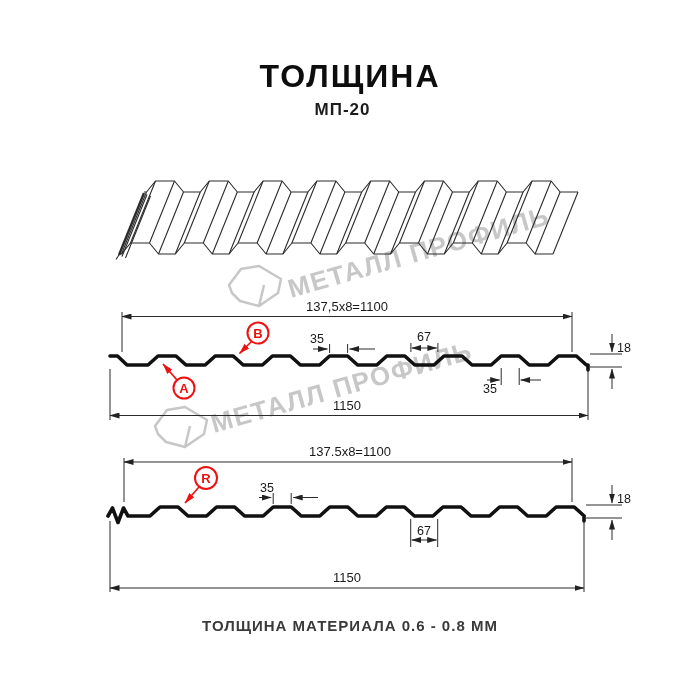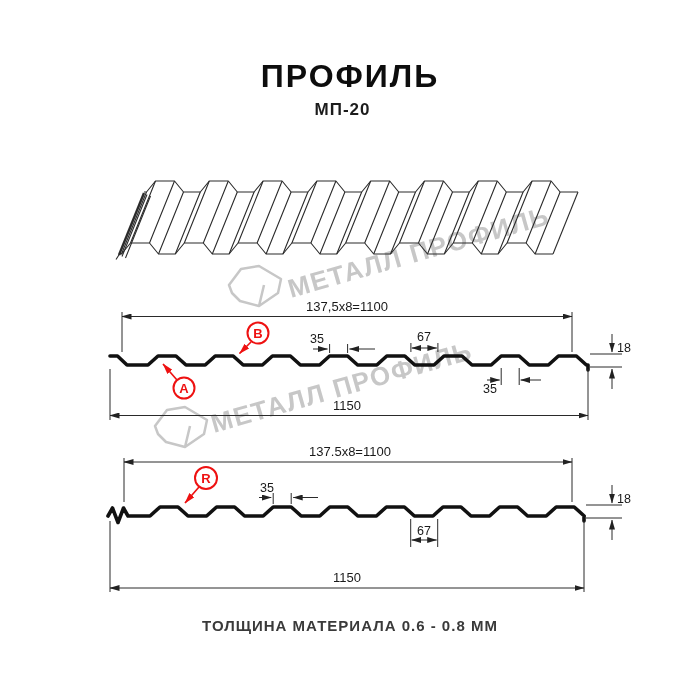--- a/index.html
+++ b/index.html
@@ -29,21 +29,21 @@
   .bigdimtxt{font-size:13px;fill:#1a1a1a;}
   .redline{stroke:var(--red);stroke-width:1.6;fill:none;}
   .redcirc{stroke:var(--red);stroke-width:2;fill:none;}
   .redtxt{font-size:13px;font-weight:bold;fill:var(--red);}
   .wmline{stroke:var(--wm);stroke-width:2.5;fill:none;stroke-linejoin:round;}
   .wmtxt{font-size:26px;font-weight:bold;letter-spacing:1.5px;fill:var(--wm);}
 </style>
 </head>
 <body>
 
-<div class="title">ПРОФИЛЬ</div>
+<div class="title">ТОЛЩИНА</div>
 <div class="subtitle">МП-20</div>
 
 <svg width="700" height="700" viewBox="0 0 700 700">
 
   <defs>
     <marker id="mb" viewBox="0 0 10 6" refX="9.5" refY="3" markerWidth="10" markerHeight="6" orient="auto-start-reverse" markerUnits="userSpaceOnUse">
       <path d="M0,0 L10,3 L0,6 Z" fill="#222"></path>
     </marker>
     <marker id="mr" viewBox="0 0 10 6" refX="9.5" refY="3" markerWidth="11" markerHeight="7" orient="auto-start-reverse" markerUnits="userSpaceOnUse">
       <path d="M0,0 L10,3 L0,6 Z" fill="var(--red)"></path>

